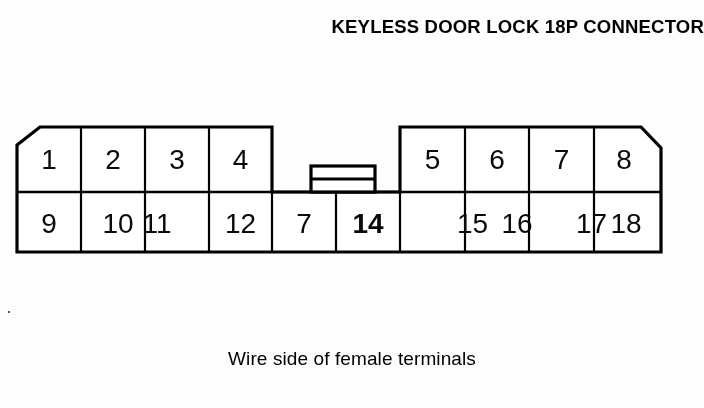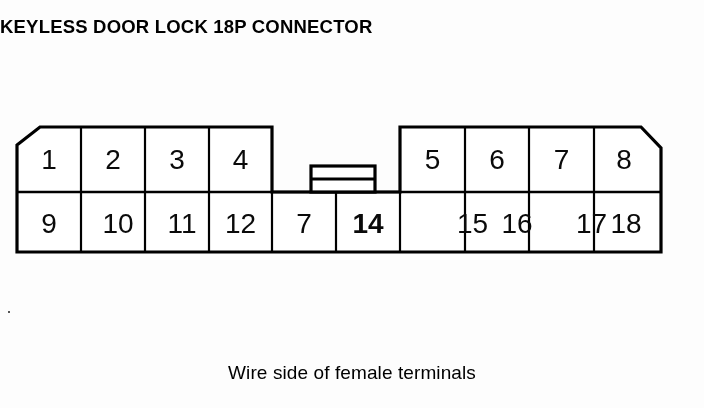--- a/index.html
+++ b/index.html
@@ -21,33 +21,33 @@
     height: 408px;
     background: #fdfdfd;
   }
 
   
   .diagram-title {
     position: absolute;
     left: 0;
     top: 16px;
     width: 704px;
-    text-align: left;
+    text-align: right;
     font-size: 18.5px;
     font-weight: bold;
     letter-spacing: 0.2px;
     color: #000;
     white-space: nowrap;
   }
 
   
   .diagram-caption {
     position: absolute;
     left: 0;
-    top: 362px;
+    top: 348px;
     width: 704px;
     text-align: center;
     font-size: 19px;
     font-weight: 500;
     color: #000;
     letter-spacing: 0.1px;
     white-space: nowrap;
   }
 
   
@@ -162,21 +162,21 @@
   <div class="pin-number pin-top" style="left:81px;  width:64px;">2</div>
   <div class="pin-number pin-top" style="left:145px; width:64px;">3</div>
   <div class="pin-number pin-top" style="left:209px; width:63px;">4</div>
   <div class="pin-number pin-top" style="left:400px; width:65px;">5</div>
   <div class="pin-number pin-top" style="left:465px; width:64px;">6</div>
   <div class="pin-number pin-top" style="left:529px; width:65px;">7</div>
   <div class="pin-number pin-top" style="left:594px; width:60px;">8</div>
 
   <div class="pin-number pin-bottom" style="left:17px;  width:64px;">9</div>
   <div class="pin-number pin-bottom" style="left:81px;  width:74px;">10</div>
-  <div class="pin-number pin-bottom" style="left:160px; width:44px;">11</div>
+  <div class="pin-number pin-bottom" style="left:135px; width:44px;">11</div>
   <div class="pin-number pin-bottom" style="left:209px; width:63px;">12</div>
   <div class="pin-number pin-bottom" style="left:272px; width:64px;">7</div>
   <div class="pin-number pin-bottom" style="left:336px; width:64px;font-weight:bold;">14</div>
   <div class="pin-number pin-bottom" style="left:400px; width:65px;padding-left:40px;">15</div>
   <div class="pin-number pin-bottom" style="left:465px; width:64px;padding-left:20px;">16</div>
   <div class="pin-number pin-bottom" style="left:559px; width:65px;">17</div>
   <div class="pin-number pin-bottom" style="left:594px; width:64px;">18</div>
 
   <div class="diagram-caption">Wire side of female terminals</div>
 

